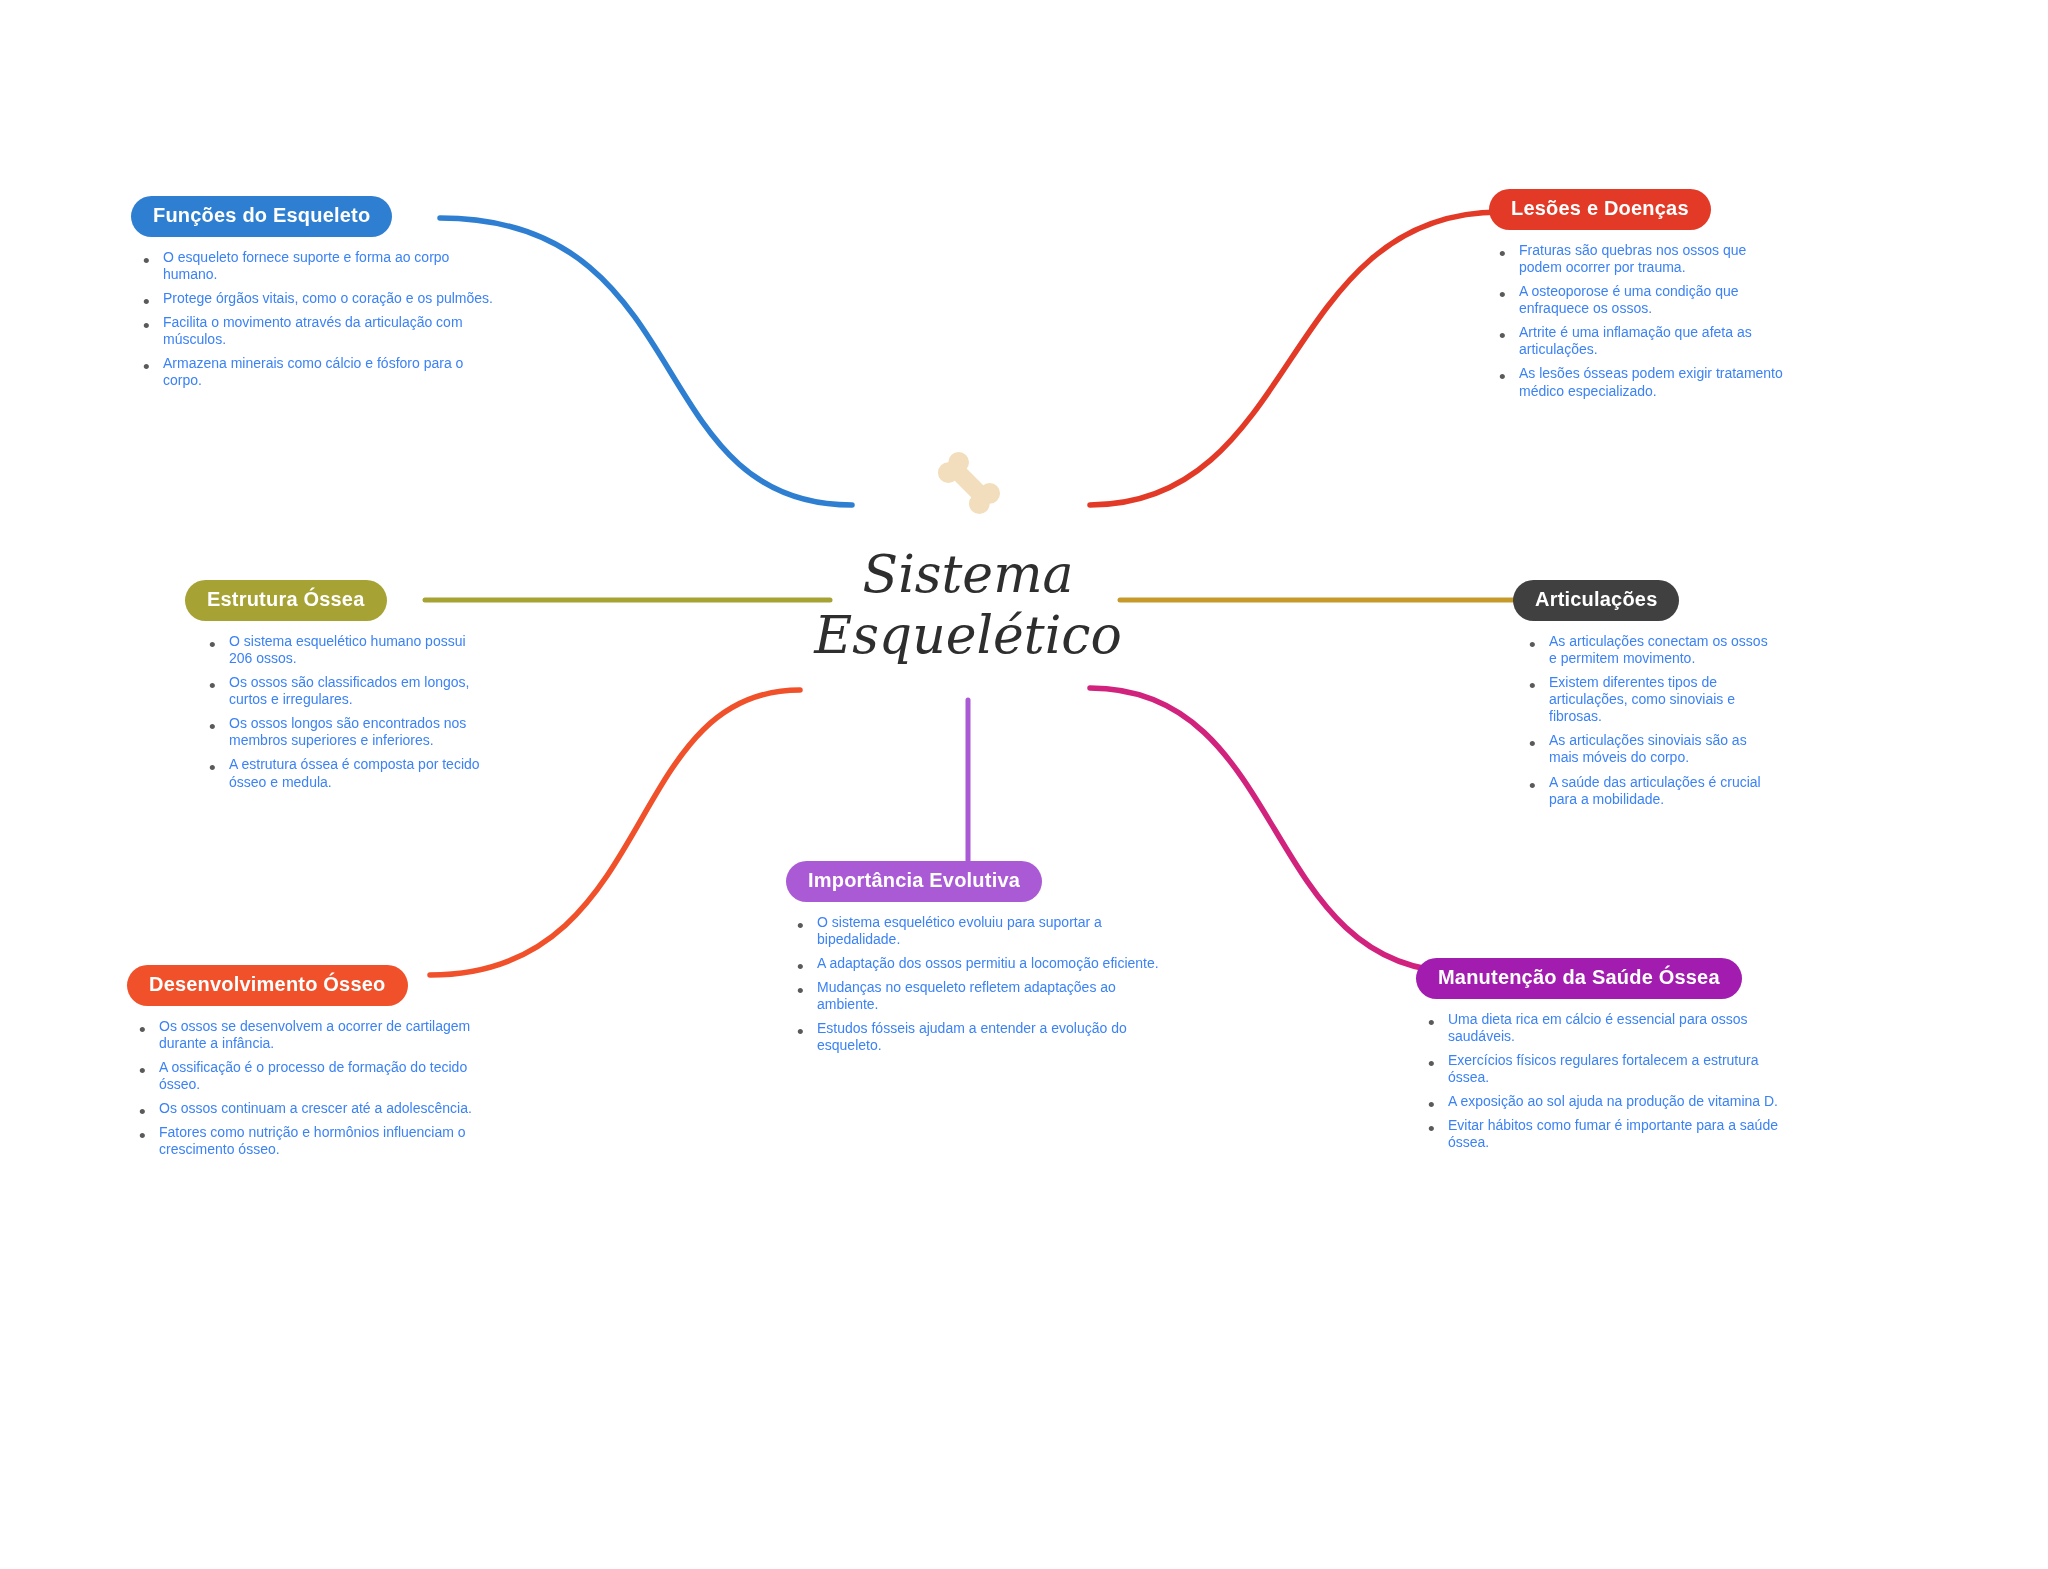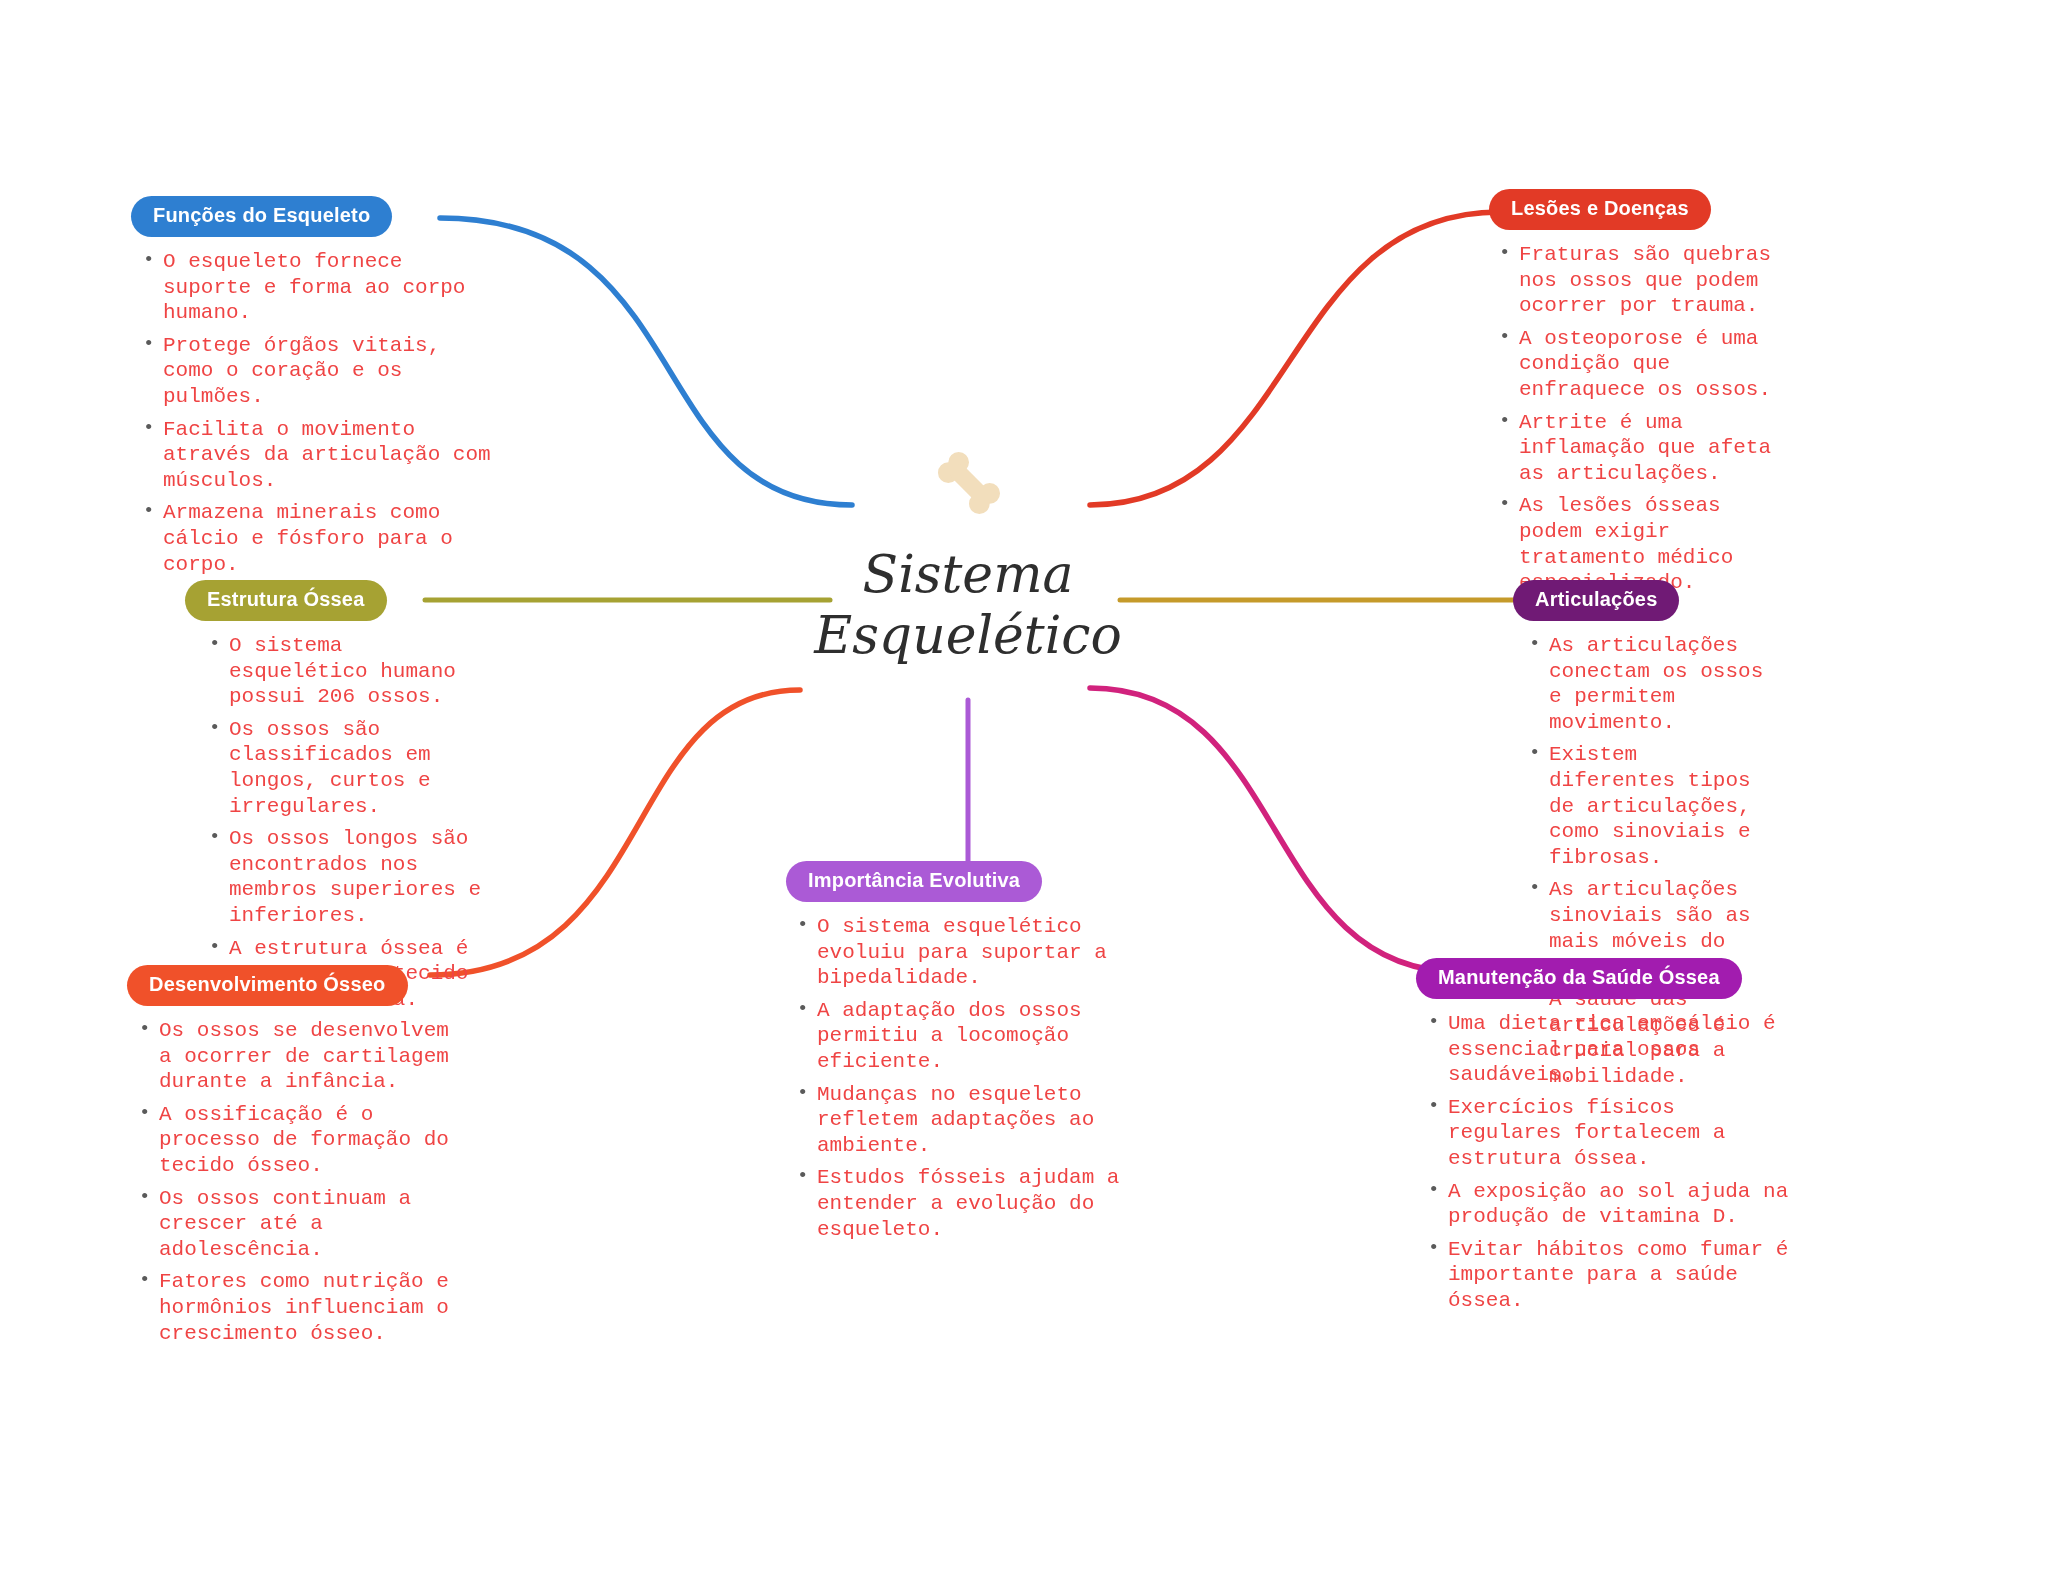--- a/index.html
+++ b/index.html
@@ -9,21 +9,21 @@
   }
   .connectors{position:absolute;left:0;top:0;width:2048px;height:1569px;z-index:0;}
   .connectors path, .connectors line{fill:none;stroke-linecap:round;}
   .branch{position:absolute;z-index:2;}
   .pill{
     display:inline-block;color:#ffffff;font-weight:bold;font-size:20px;
     padding:8px 22px 10px;border-radius:24px;letter-spacing:.2px;white-space:nowrap;
   }
   .bullets{
     list-style:none;margin:12px 0 0 0;padding:0;
-    font-size:21px;line-height:1.22;color:#ef4444;font-family:Liberation Mono, monospace;
+    font-size:14px;line-height:1.22;color:#3b82f6;
   }
   .bullets li{position:relative;padding-left:24px;margin-bottom:7px;}
   .bullets li::before{content:"•";position:absolute;left:4px;top:0;color:#5a5a5a;font-size:19px;}
   .title{
     position:absolute;left:738px;top:544px;width:460px;z-index:1;
     text-align:center;font-family:"DejaVu Serif", serif;font-style:italic;
     font-size:52px;line-height:1.18;color:#2e2e2e;
   }
   .title span{display:block;}
   .bone{position:absolute;left:930px;top:444px;width:78px;height:78px;z-index:1;}
@@ -90,21 +90,21 @@
     <div class="pill" style="background: rgb(166, 162, 51);">Estrutura Óssea</div>
     <ul class="bullets">
       <li>O sistema esquelético humano possui 206 ossos.</li>
       <li>Os ossos são classificados em longos, curtos e irregulares.</li>
       <li>Os ossos longos são encontrados nos membros superiores e inferiores.</li>
       <li>A estrutura óssea é composta por tecido ósseo e medula.</li>
     </ul>
   </section>
 
   <section id="b3" class="branch">
-    <div class="pill" style="background: #701a75; text-align: right;">Articulações</div>
+    <div class="pill" style="background: #404040; text-align: right;">Articulações</div>
     <ul class="bullets">
       <li>As articulações conectam os ossos e permitem movimento.</li>
       <li>Existem diferentes tipos de articulações, como sinoviais e fibrosas.</li>
       <li>As articulações sinoviais são as mais móveis do corpo.</li>
       <li>A saúde das articulações é crucial para a mobilidade.</li>
     </ul>
   </section>
 
   <section id="b4" class="branch">
     <div class="pill" style="background: rgb(240, 81, 42);">Desenvolvimento Ósseo</div>

